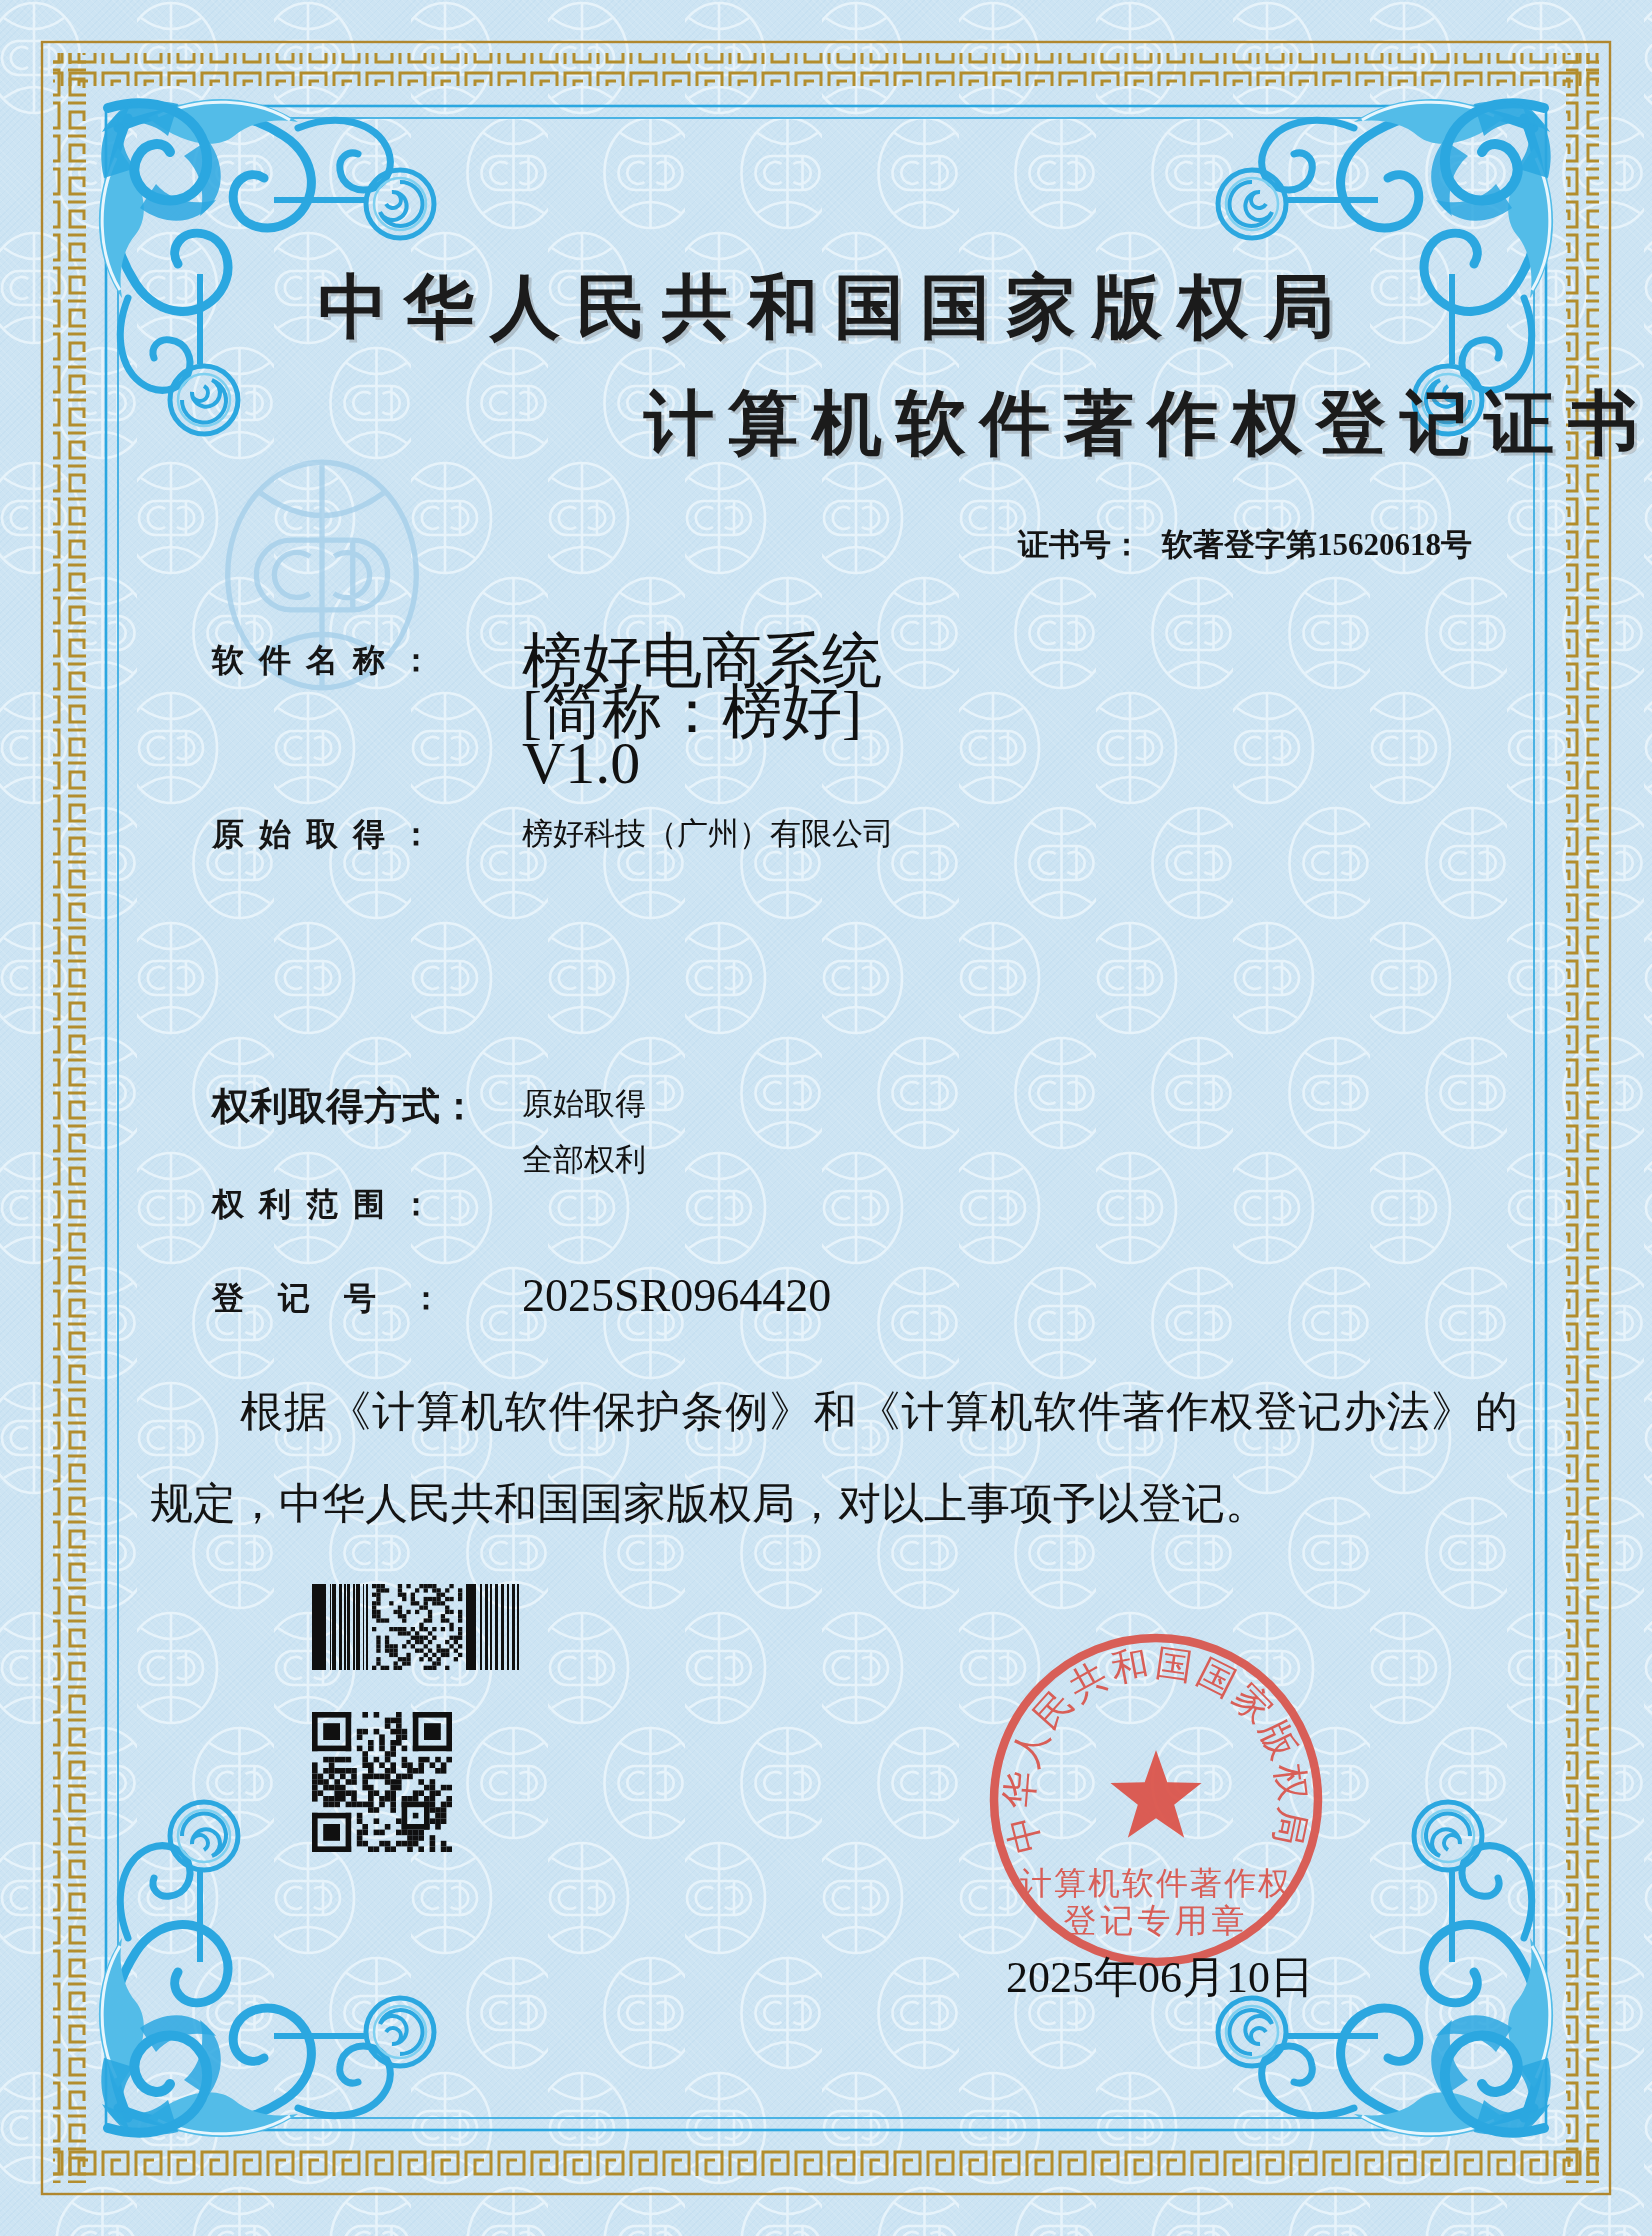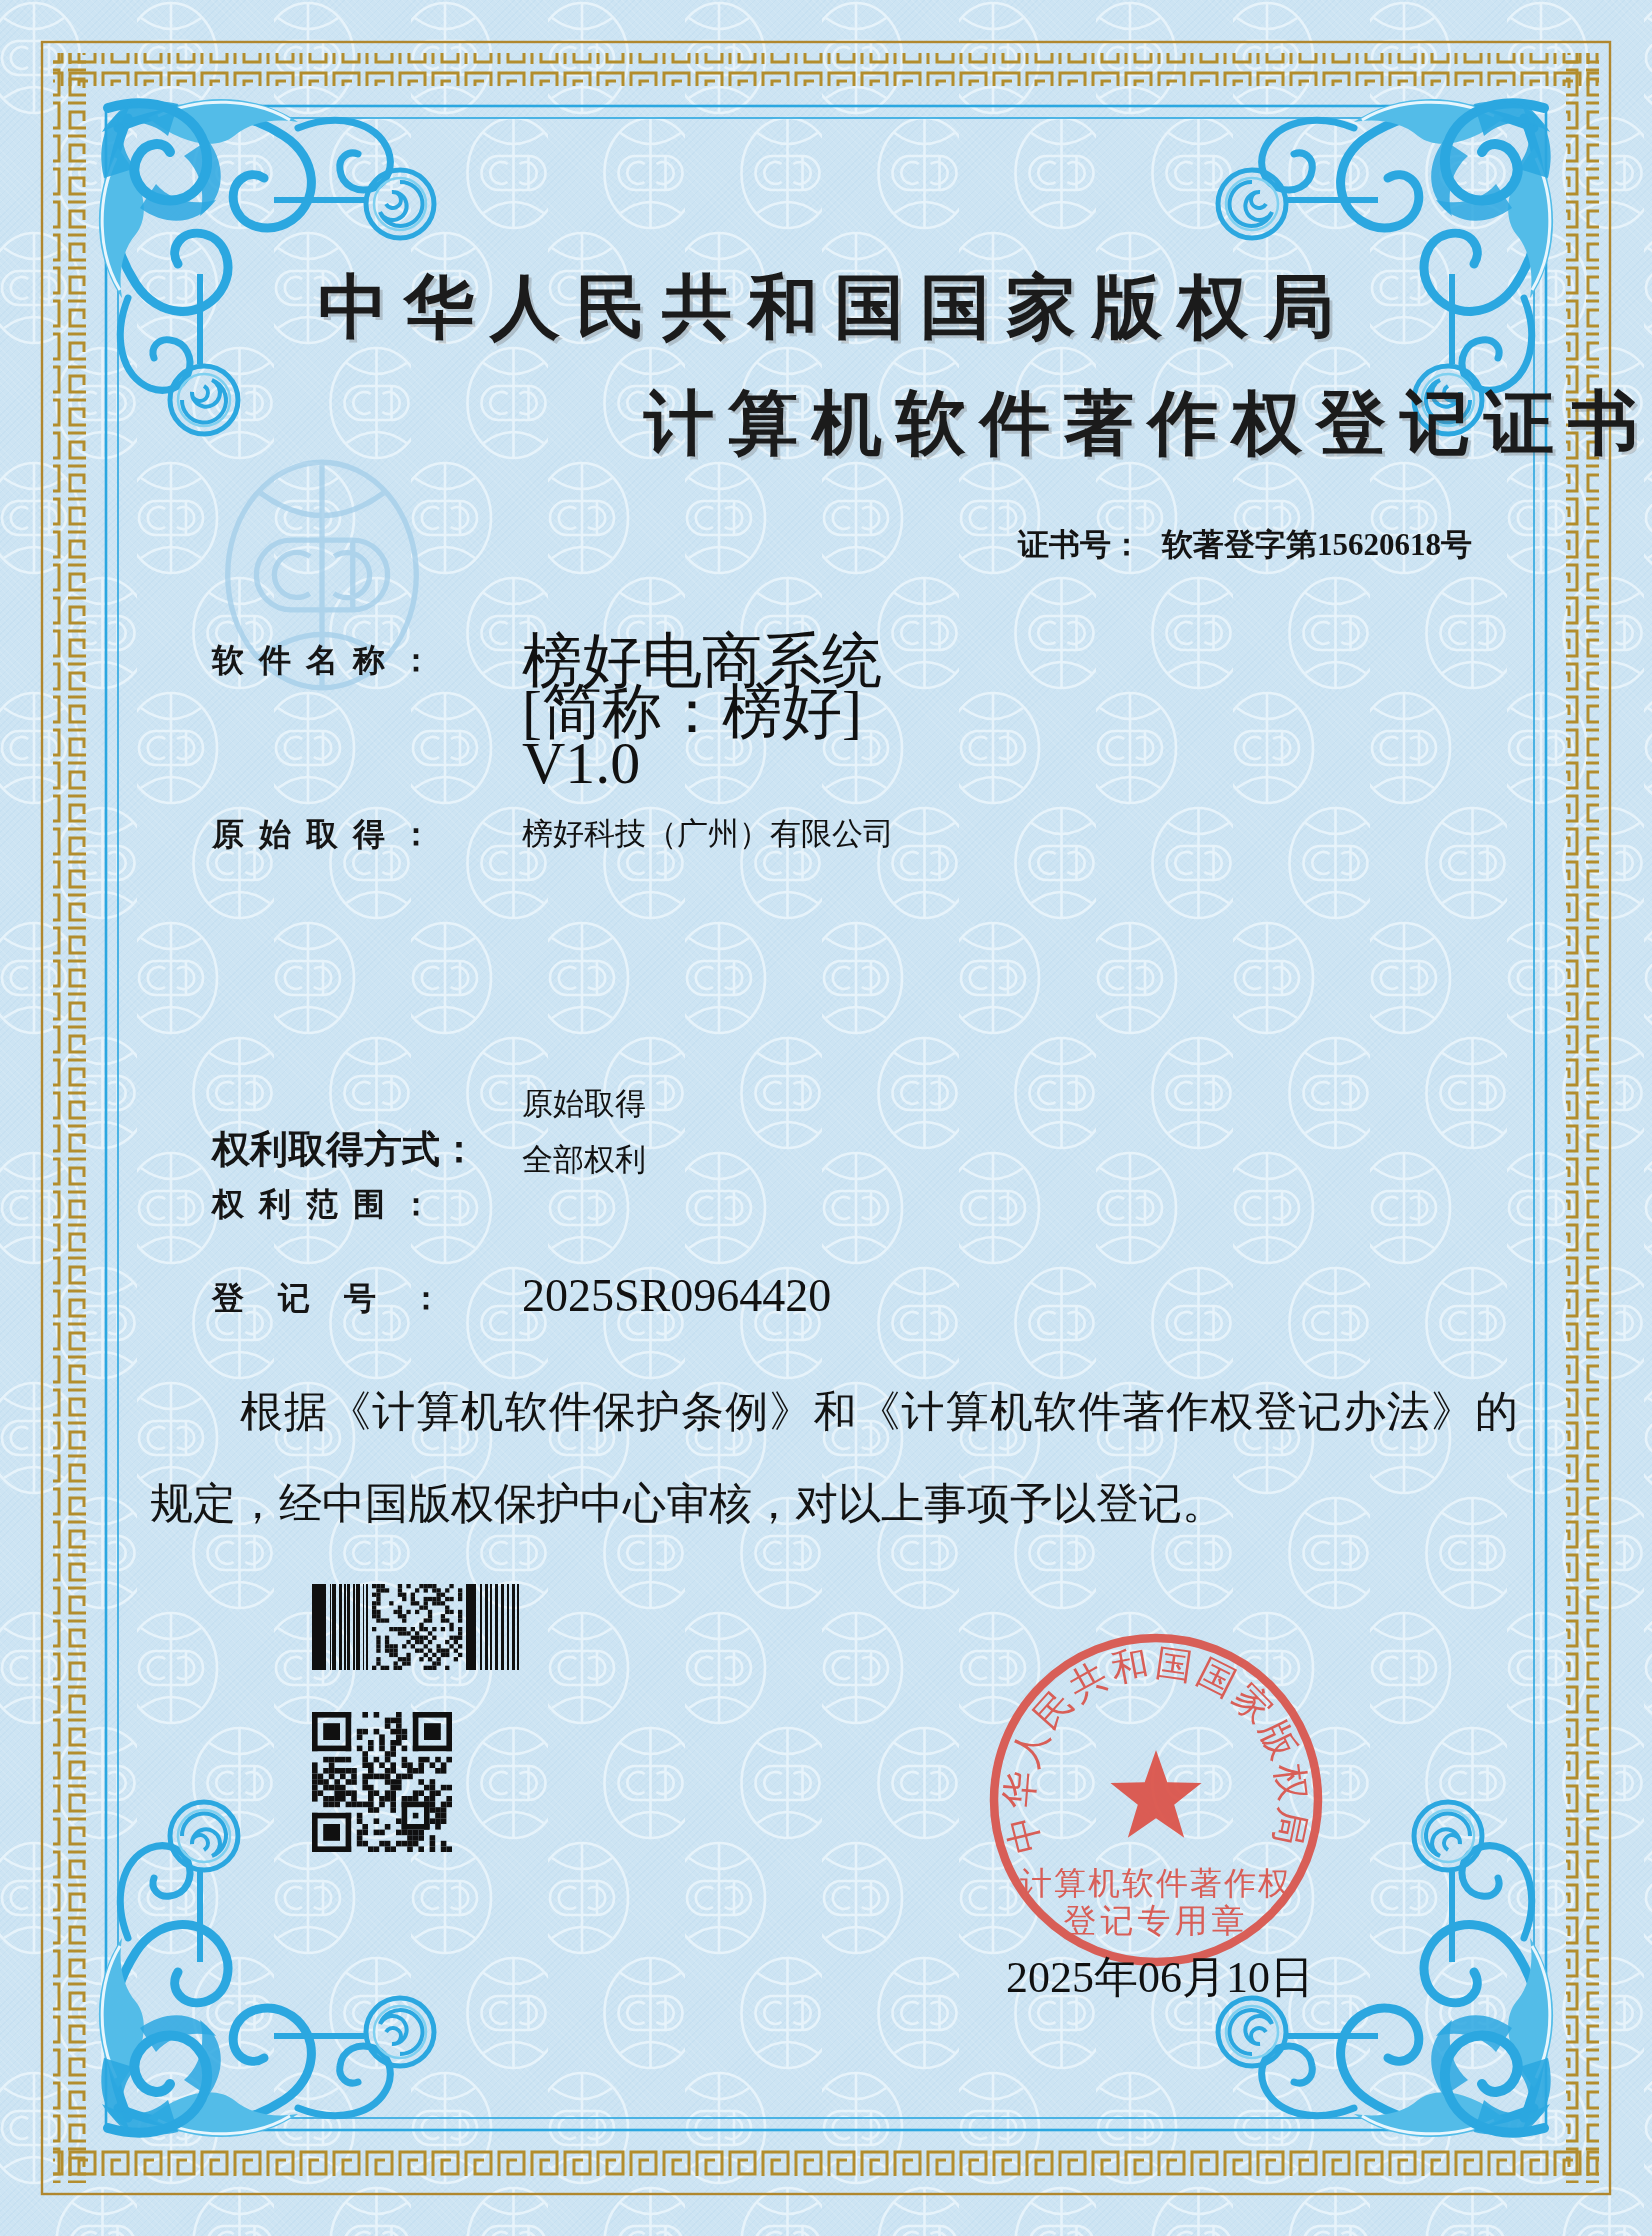--- a/index.html
+++ b/index.html
@@ -20,21 +20,21 @@
   }
   .cert-title{
     left:0;right:0;top:378px;text-align:right;font-weight:700;font-size:70px;
     letter-spacing:14px;text-indent:14px;line-height:92px;color:#1b1b1b;
     text-shadow:3px 3px 0 rgba(100,100,100,.28);white-space:nowrap;
   }
   .certno{left:1018px;top:524px;font-size:31px;font-weight:700;display:flex;gap:20px;white-space:nowrap;}
   .lbl{font-weight:700;font-size:32px;line-height:48px;white-space:nowrap;color:#151515;}
   .ls15{letter-spacing:15px;}
   .ls34{letter-spacing:34px;}
-  .fs38{font-size:38px;margin-top:43px;}
+  .fs38{font-size:38px;}
   .val{font-size:31px;line-height:48px;white-space:nowrap;color:#111;}
   .stack{font-size:60px;line-height:51px;white-space:pre-line;color:#111;}
   .body-par{
     left:150px;top:1366px;width:1368px;font-size:43px;line-height:92px;
     text-align:justify;text-indent:90px;color:#131313;
   }
   .barcode{left:312px;top:1584px;}
   .qr{left:312px;top:1712px;}
   .sealbox{left:982px;top:1626px;}
   .date{left:970px;top:1948px;width:380px;text-align:center;font-size:44px;color:#101010;white-space:nowrap;}
@@ -139,21 +139,21 @@
 
   <div class="abs lbl fs38" style="left:212px;top:1082px;">权利取得方式：</div>
   <div class="abs val" style="left:522px;top:1080px;">原始取得</div>
 
   <div class="abs lbl ls15" style="left:212px;top:1180px;">权利范围：</div>
   <div class="abs val" style="left:522px;top:1136px;">全部权利</div>
 
   <div class="abs lbl ls34" style="left:212px;top:1274px;">登记号：</div>
   <div class="abs val" style="left:522px;top:1272px;font-size:46px;">2025SR0964420</div>
 
-  <div class="abs body-par">根据《计算机软件保护条例》和《计算机软件著作权登记办法》的规定，经中国版权保护中心审核，对以上事项予以登记。</div>
+  <div class="abs body-par">根据《计算机软件保护条例》和《计算机软件著作权登记办法》的规定，中华人民共和国国家版权局，对以上事项予以登记。</div>
 
   <svg class="abs barcode" width="208" height="86" viewBox="0 0 208 86">
     <g id="bars" fill="#101010">
         <rect x="0" y="0" width="14" height="86"></rect>
         <rect x="18" y="0" width="1" height="86"></rect>
         <rect x="20" y="0" width="4" height="86"></rect>
         <rect x="27" y="0" width="3" height="86"></rect>
         <rect x="32" y="0" width="2" height="86"></rect>
         <rect x="35" y="0" width="3" height="86"></rect>
         <rect x="41" y="0" width="2" height="86"></rect>

